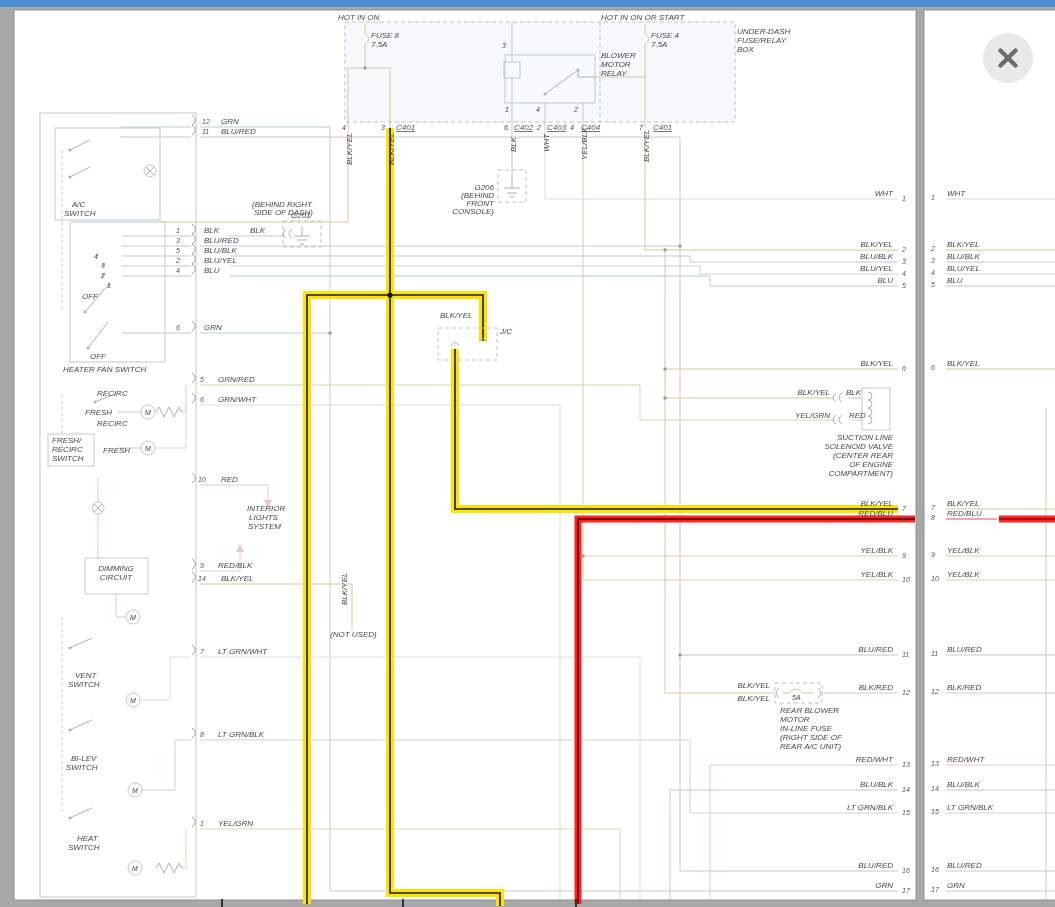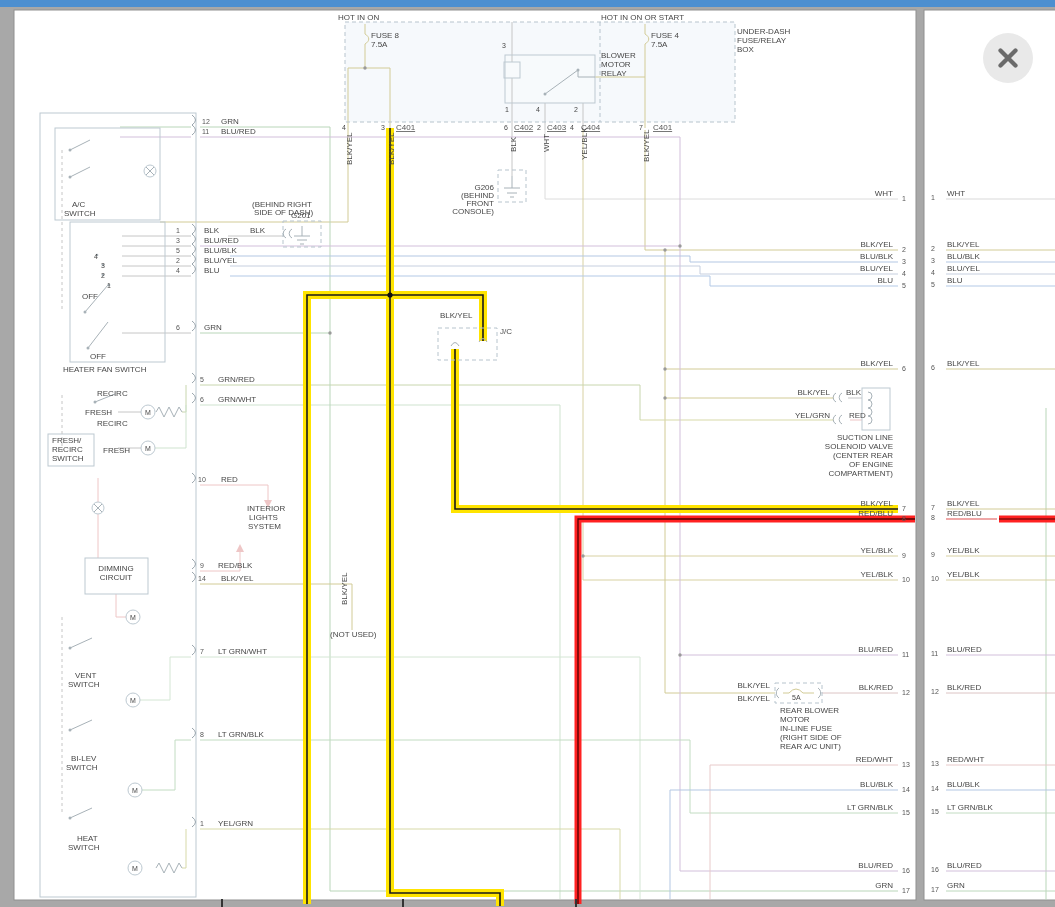--- a/index.html
+++ b/index.html
@@ -1,17 +1,17 @@
 <!DOCTYPE html>
 <html><head>
 <meta charset="utf-8">
 <style>
   html,body{margin:0;padding:0;width:1055px;height:907px;overflow:hidden;
     background:#a8a8a8;font-family:"Liberation Sans",sans-serif;}
-  #stage{position:relative;width:1055px;height:716px;}
+  #stage{position:relative;width:1055px;height:716px;font-style:italic;}
   .topbar{position:absolute;left:0;top:0;width:1055px;height:7px;background:#4d8fd0;}
   #diagram{position:absolute;left:0;top:0;}
   svg text{font-family:"Liberation Sans",sans-serif;}
   .box{stroke:#bdc9d1;fill:none;stroke-width:1;}
   .boxd{stroke:#b7c4cd;fill:none;stroke-width:1;stroke-dasharray:4 3;}
   .linkd{stroke:#c6c6c6;fill:none;stroke-width:1;stroke-dasharray:3 3;}
   .lever{stroke:#a8b2b8;fill:none;stroke-width:1;}
   .w-tan{stroke:#d2cb96}.w-gray{stroke:#c6c6c6}.w-wht{stroke:#dcdcdc}
   .w-yelblk{stroke:#d8d1a2}.w-grn{stroke:#b9d6b9}.w-lav{stroke:#d2bfdb}
   .w-blublk{stroke:#b3c7e3}.w-bluyel{stroke:#c6cfdf}.w-blu{stroke:#b3c9e6}

